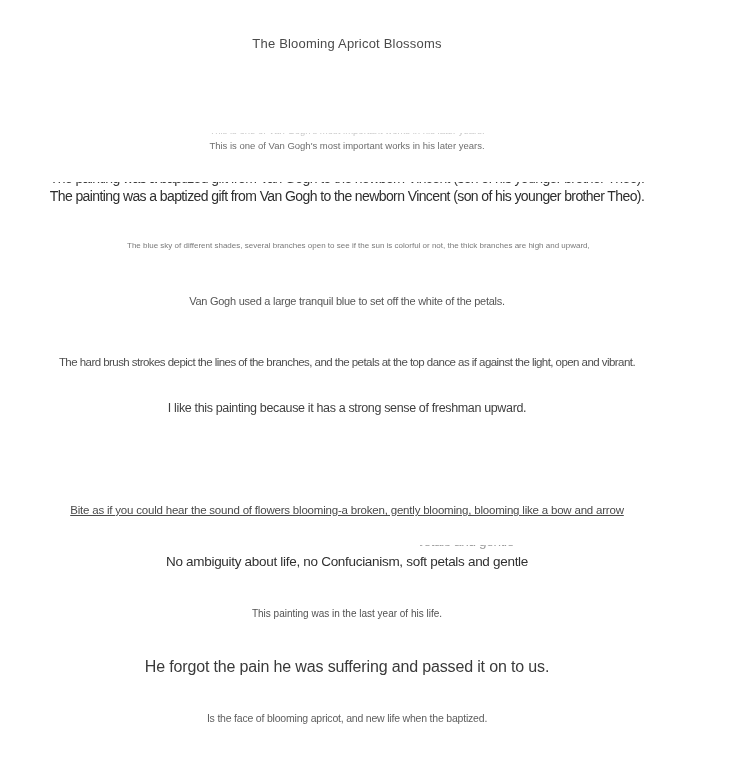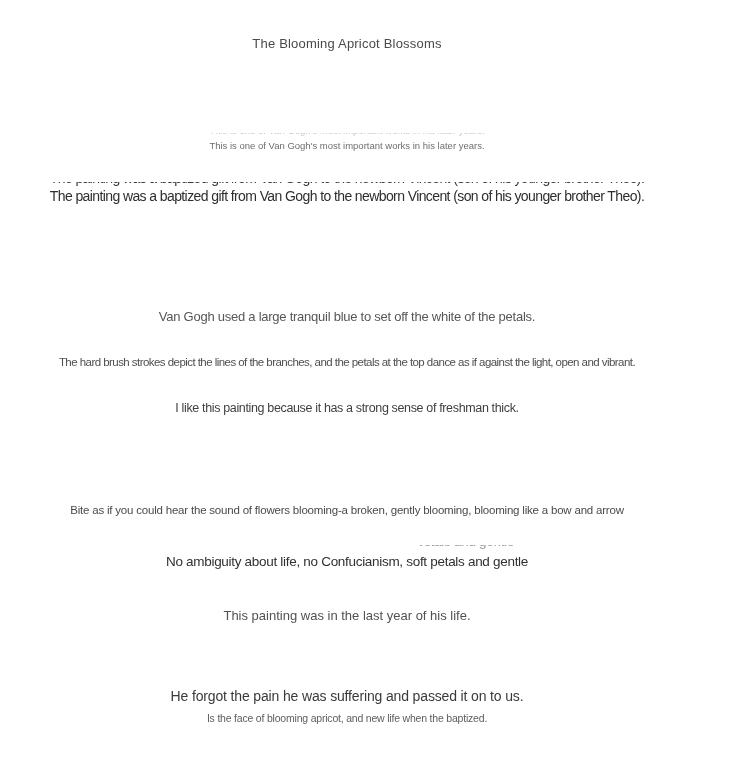--- a/index.html
+++ b/index.html
@@ -10,28 +10,28 @@
     overflow:hidden;
     font-family:"Liberation Sans","DejaVu Sans",sans-serif;
   }
   .line{position:absolute;left:0;right:0;text-align:center;white-space:nowrap;}
 
   .title      {top:36px;  font-size:13px;   color:#4a4a4a; letter-spacing:0.2px;}
   .l-later    {top:140px; font-size:9.5px;  color:#6e6e6e;}
   .l-baptized {top:188px; font-size:14px;   color:#2e2e2e; letter-spacing:-0.6px;}
   .l-bluesky  {top:241px; left:127px; right:auto; width:475px; text-align:left;
                white-space:normal; font-size:8px; line-height:10px; color:#7a7a7a;}
-  .l-tranquil {top:309px; font-size:13px;   color:#565656; letter-spacing:-0.25px;}
+  .l-tranquil {top:295px; font-size:11px;   color:#565656; letter-spacing:-0.25px;}
   .l-brush    {top:347px; font-size:11.5px; color:#4f4f4f; letter-spacing:-0.55px;margin-top:9px;}
   .l-like     {top:401px; font-size:12.5px; color:#3f3f3f; letter-spacing:-0.35px;}
   .l-vitality {top:452px; font-size:10.5px; color:#6a6a6a; letter-spacing:-0.2px;}
-  .l-bite     {top:504px; font-size:11.5px; color:#4a4a4a; letter-spacing:-0.2px;}
+  .l-bite     {top:504px; font-size:11.5px; color:#4a4a4a; letter-spacing:-0.2px;text-decoration:underline;}
   .l-ambiguity{top:554px; font-size:13.5px; color:#303030; letter-spacing:-0.3px;}
-  .l-lastyear {top:608px; font-size:13px; color:#515151;}
-  .l-forgot   {top:688px; font-size:14px;   color:#3a3a3a; letter-spacing:-0.15px;}
+  .l-lastyear {top:608px; font-size:10px; color:#515151;}
+  .l-forgot   {top:658px; font-size:16px;   color:#3a3a3a; letter-spacing:-0.15px;}
   .l-face     {top:712px; font-size:10.5px; color:#5e5e5e; letter-spacing:-0.2px;}
 
   
   .clip{position:absolute;overflow:hidden;}
   .clip>span{display:block;white-space:nowrap;}
   .clip-top{top:133px;left:0;right:0;height:4px;text-align:center;color:#c7c7c7;}
   .clip-top>span{font-size:9.5px;line-height:13px;margin-top:-9px;}
   .clip-mid{top:182px;left:0;right:0;height:6px;text-align:center;color:#3a3a3a;}
   .clip-mid>span{font-size:14px;letter-spacing:-0.6px;line-height:20px;margin-top:-14px;}
   .clip-low{top:545px;left:420px;width:176px;height:5px;color:#9a9a9a;}
@@ -49,26 +49,27 @@
   </div>
 
   <div class="line l-later">This is one of Van Gogh's most important works in his later years.</div>
 
   <div class="clip clip-mid">
     <span>The painting was a baptized gift from Van Gogh to the newborn Vincent (son of his younger brother Theo).</span>
   </div>
 
   <div class="line l-baptized">The painting was a baptized gift from Van Gogh to the newborn Vincent (son of his younger brother Theo).</div>
 
+  <div class="line l-bluesky">The blue sky of different shades, several branches open to see if the sun is colorful or not, the thick branches are high and upward,</div>
 
   <div class="line l-tranquil">Van Gogh used a large tranquil blue to set off the white of the petals.</div>
 
   <div class="line l-brush">The hard brush strokes depict the lines of the branches, and the petals at the top dance as if against the light, open and vibrant.</div>
 
-  <div class="line l-like">I like this painting because it has a strong sense of freshman thick.</div>
+  <div class="line l-like">I like this painting because it has a strong sense of freshman upward.</div>
 
 
   <div class="line l-bite">Bite as if you could hear the sound of flowers blooming-a broken, gently blooming, blooming like a bow and arrow</div>
 
   <div class="clip clip-low">
     <span>No ambiguity about life, no Confucianism, soft petals and gentle</span>
   </div>
 
   <div class="line l-ambiguity">No ambiguity about life, no Confucianism, soft petals and gentle</div>
 

